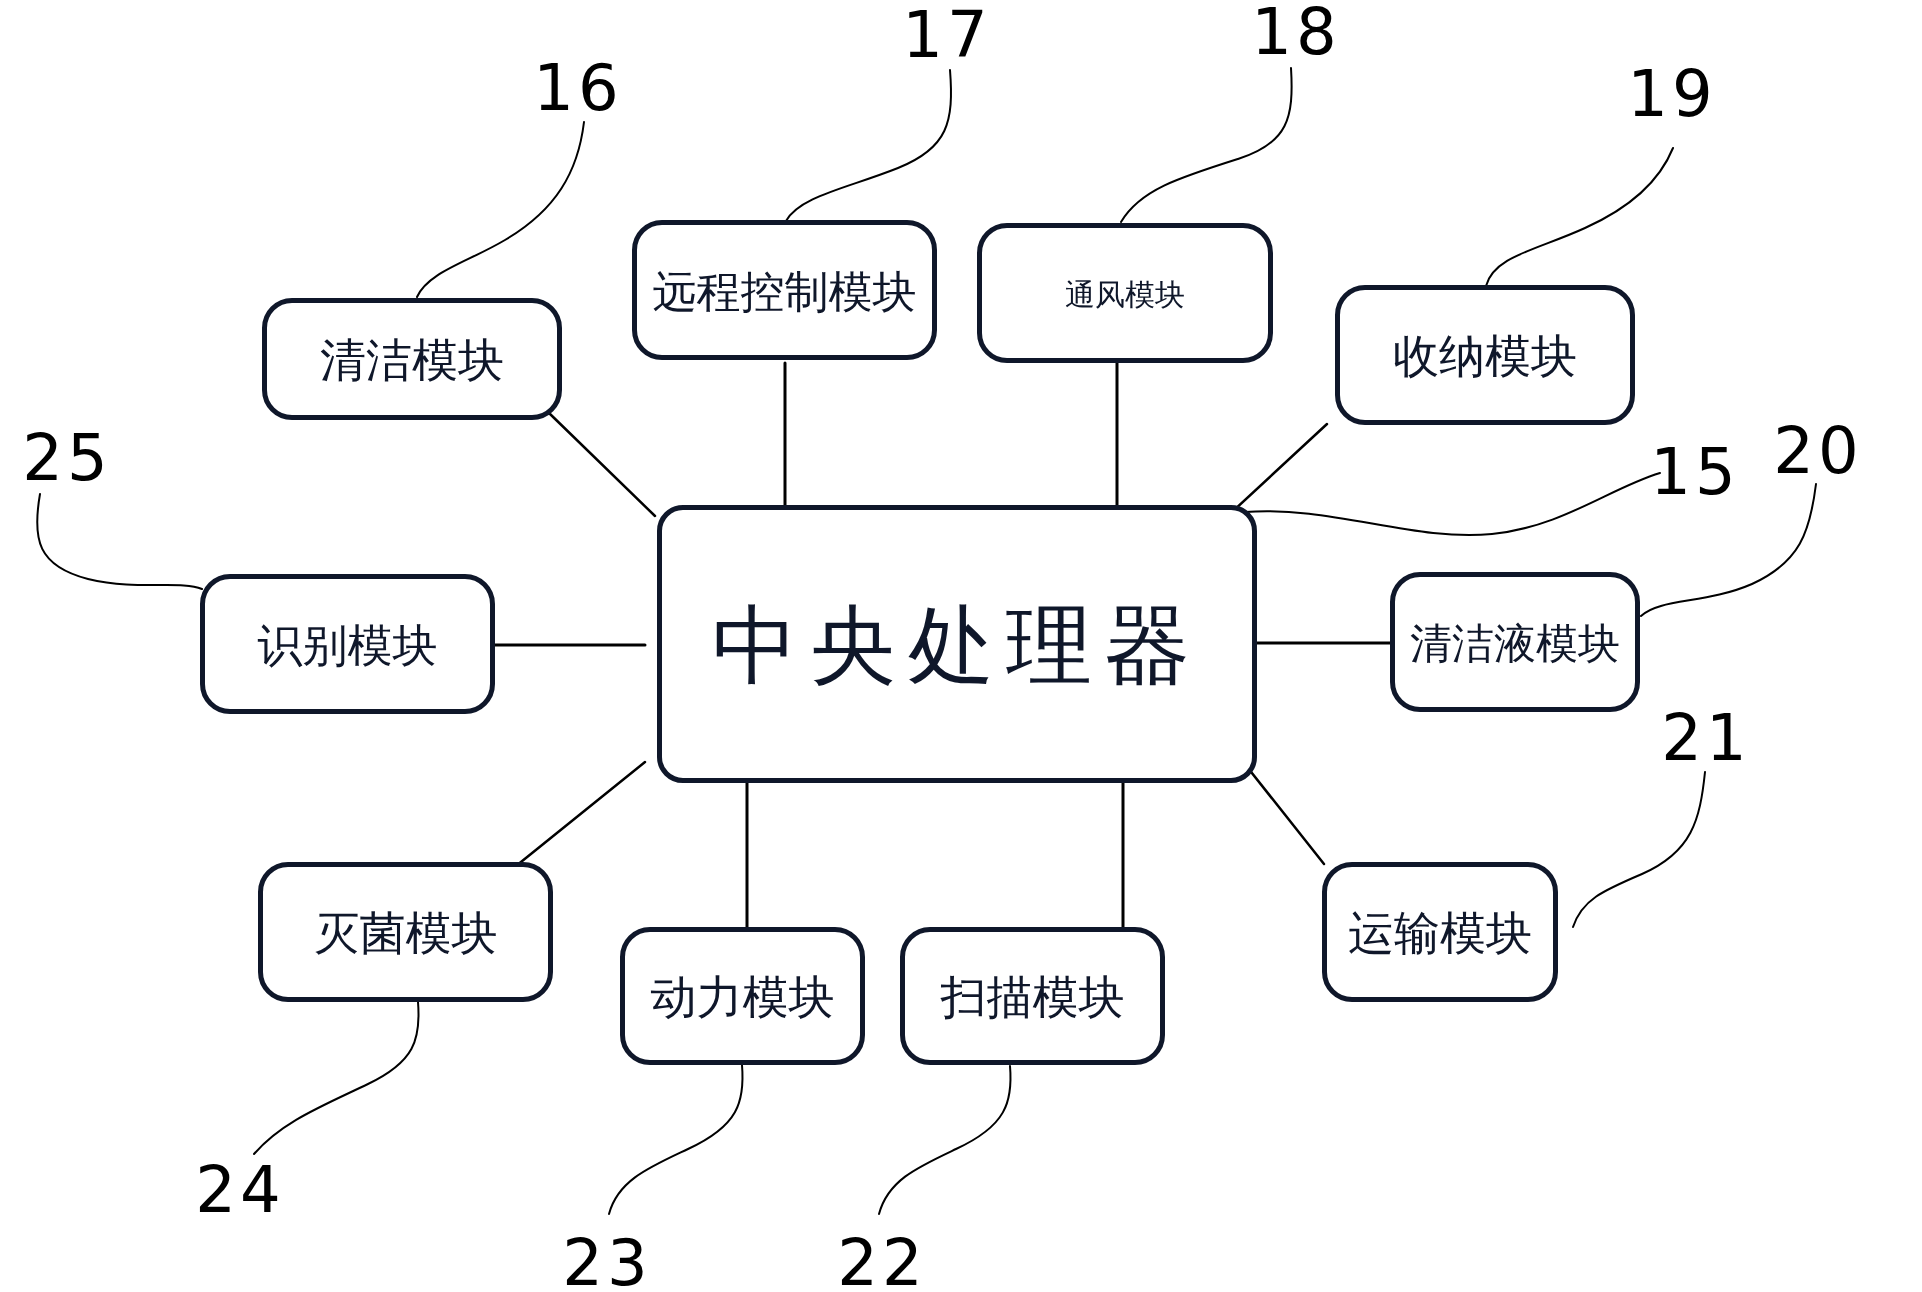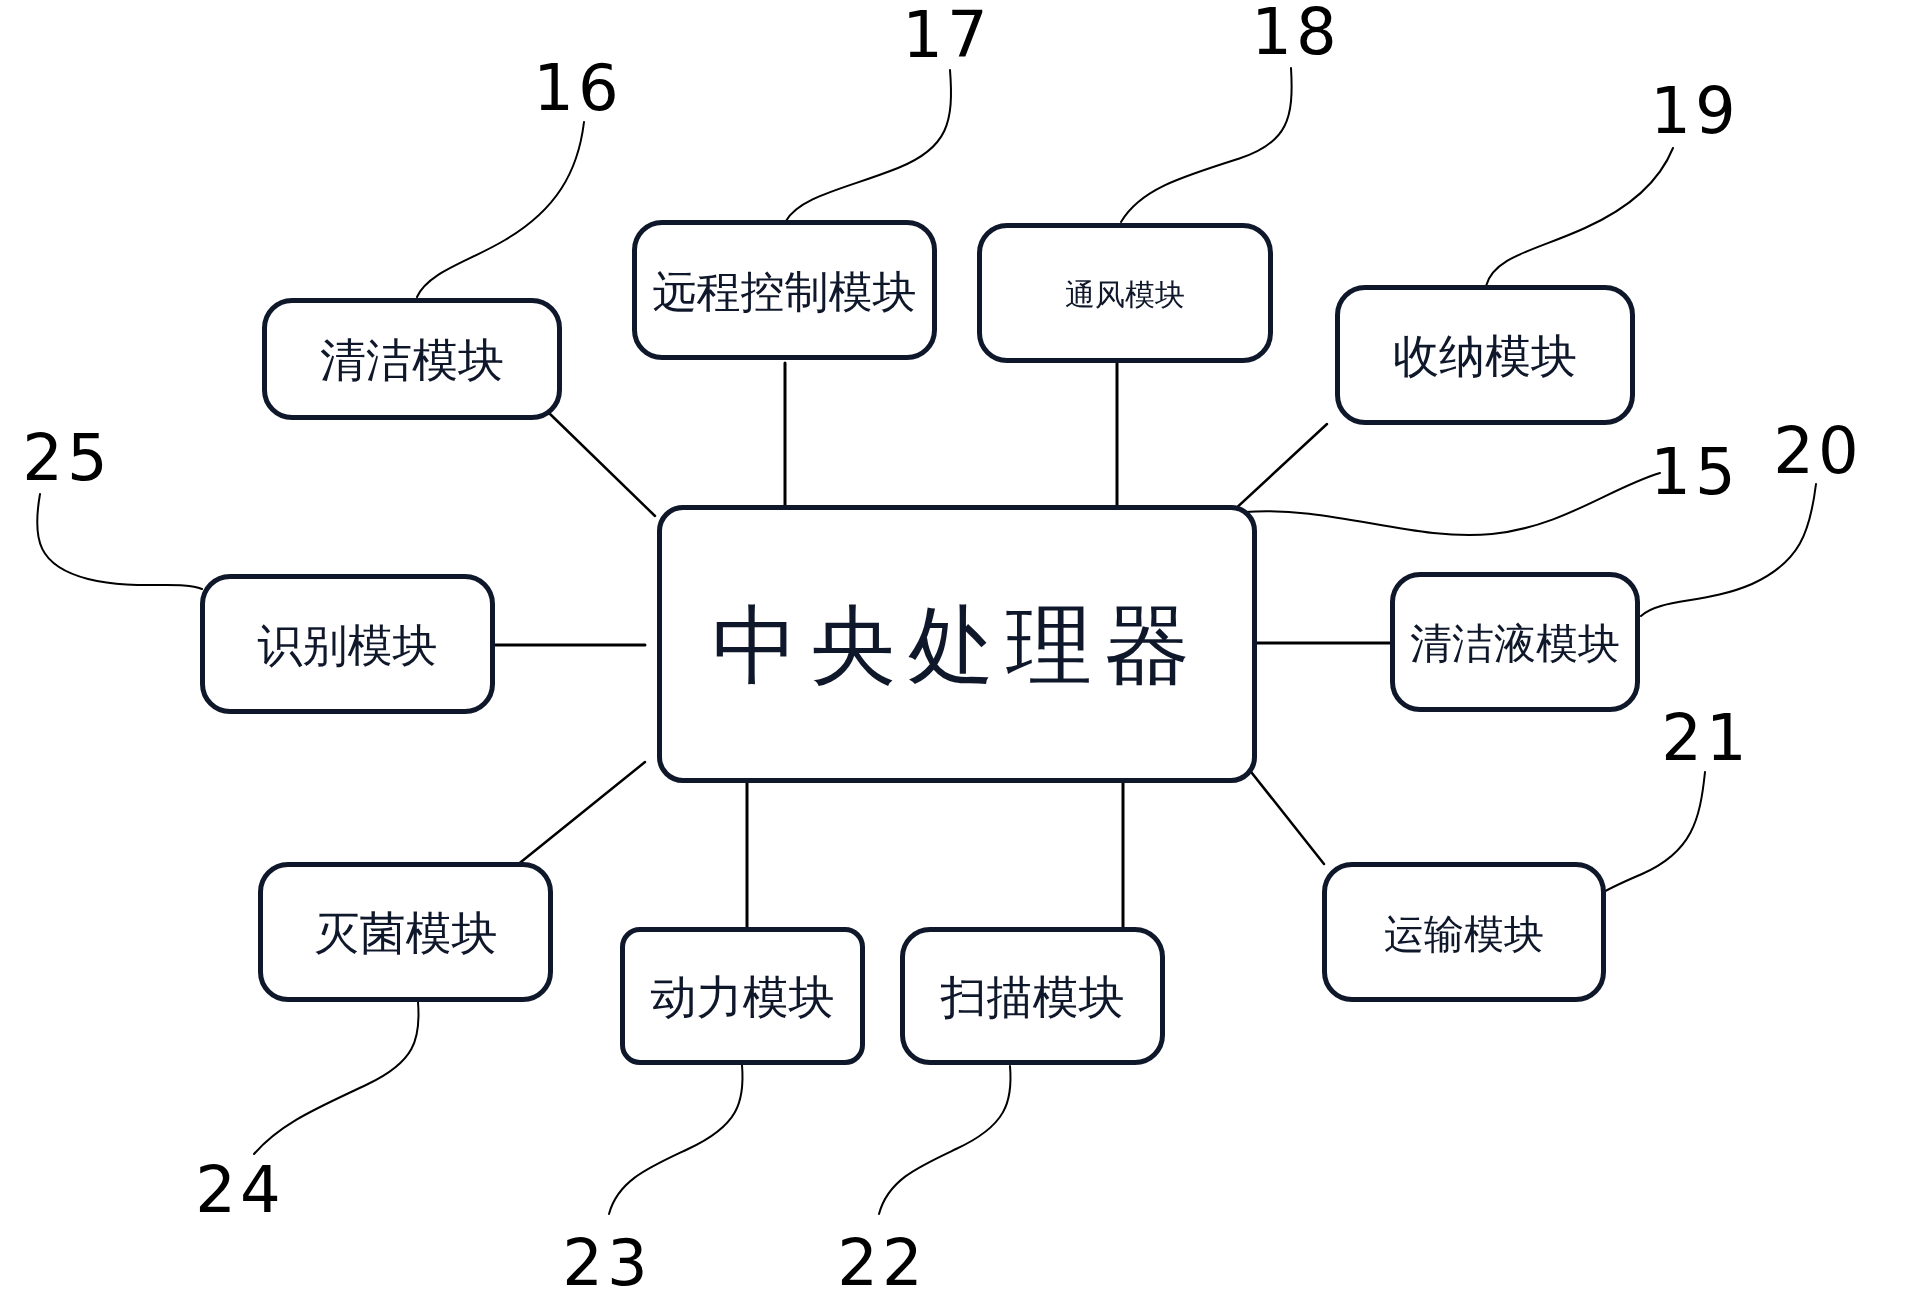--- a/index.html
+++ b/index.html
@@ -110,36 +110,36 @@
   </div>
 
   <div class="node" style="left:1390px; top:572px; width:250px; height:140px; font-size:42px;">
     <span class="node-label">清洁液模块</span>
   </div>
 
   <div class="node" style="left:258px; top:862px; width:295px; height:140px; font-size:46px;">
     <span class="node-label">灭菌模块</span>
   </div>
 
-  <div class="node" style="left:620px; top:927px; width:245px; height:138px; font-size:46px;border-radius:20px;">
+  <div class="node" style="left:620px; top:927px; width:245px; height:138px; font-size:46px;">
     <span class="node-label">动力模块</span>
   </div>
 
   <div class="node" style="left:900px; top:927px; width:265px; height:138px; font-size:46px;">
     <span class="node-label">扫描模块</span>
   </div>
 
-  <div class="node" style="left:1322px; top:862px; width:284px; height:140px; font-size:40px;">
+  <div class="node" style="left:1322px; top:862px; width:236px; height:140px; font-size:46px;">
     <span class="node-label">运输模块</span>
   </div>
 
   <div class="ref" style="left:578px;  top:88px;">16</div>
   <div class="ref" style="left:947px;  top:35px;">17</div>
   <div class="ref" style="left:1296px; top:32px;">18</div>
-  <div class="ref" style="left:1672px; top:111px;margin-left:23px;">19</div>
+  <div class="ref" style="left:1672px; top:94px;">19</div>
   <div class="ref" style="left:45px;   top:458px;padding-left:44px;">25</div>
   <div class="ref" style="left:1695px; top:472px;">15</div>
   <div class="ref" style="left:1818px; top:451px;">20</div>
   <div class="ref" style="left:1706px; top:738px;">21</div>
   <div class="ref" style="left:240px;  top:1190px;">24</div>
   <div class="ref" style="left:607px;  top:1263px;">23</div>
   <div class="ref" style="left:882px;  top:1263px;">22</div>
 
 </div>
 

